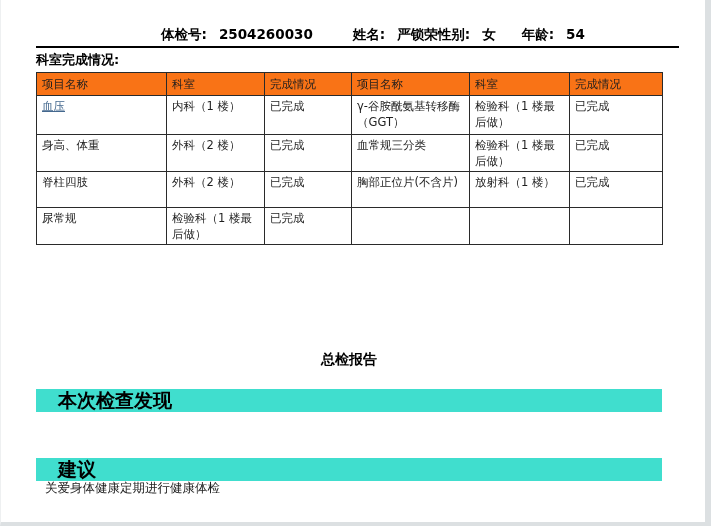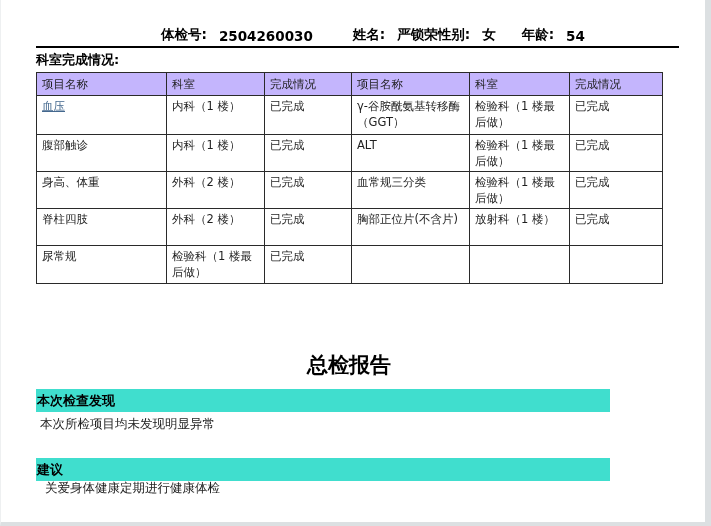--- a/index.html
+++ b/index.html
@@ -20,21 +20,21 @@
     border-right: 6px solid #dce0e2;
     border-bottom: 4px solid #dce0e2;
   }
   
   .top-header {
     position: absolute; left: 160px; top: 26px;
     display: flex; align-items: baseline;
     font-weight: bold; font-size: 13.5px; color: #000;
     white-space: nowrap;
   }
-  .hgroup { display: flex; align-items: flex-end; }
+  .hgroup { display: flex; align-items: flex-start; }
   .hlabel { margin-right: 12px; }
   .g1 { margin-right: 40px; }
   .g2 { }
   .g3 { margin-right: 26px; }
   .header-rule {
     position: absolute; left: 35px; top: 46px;
     width: 643px; height: 2px; background: #000;
   }
   .section-label {
     position: absolute; left: 35px; top: 51px;
@@ -46,44 +46,44 @@
     width: 626px;
     border-collapse: collapse; table-layout: fixed;
     font-size: 11.5px; line-height: 1.4; color: #1f1f1f;
   }
   .dept-table th, .dept-table td {
     border: 1px solid #2a2a2a;
     padding: 2px 5px;
     overflow: hidden;
   }
   .dept-table th {
-    background: #c4b5fd;
+    background: #f97316;
     font-weight: normal;
     text-align: left;
     height: 23px; vertical-align: middle;
   }
   .dept-table td { vertical-align: top; }
   .dept-table tbody tr:nth-child(1) td { height: 39px; }
   .dept-table tbody tr:nth-child(2) td { height: 33px; }
   .dept-table tbody tr:nth-child(3) td { height: 36px; }
   .dept-table tbody tr:nth-child(4) td { height: 37px; }
   .dept-table tbody tr:nth-child(5) td { height: 37px; }
   .dept-table tbody tr:nth-child(6) td { height: 38px; }
   .cell-link { color: #44688e; text-decoration: underline; }
   
   .report-title {
     position: absolute; left: 35px; top: 351px;
     width: 626px; text-align: center;
-    font-size: 21px; font-weight: bold; color: #000;
+    font-size: 14px; font-weight: bold; color: #000;
   }
   .banner {
-    position: absolute; left: 35px; width: 574px; height: 23px;
+    position: absolute; left: 35px; width: 626px; height: 23px;
     background: #40dece;
-    font-weight: bold; font-size: 13px; line-height: 23px;
-    padding-left: 1px; color: #000;
+    font-weight: bold; font-size: 19px; line-height: 23px;
+    padding-left: 22px; color: #000;
   }
   .banner-findings { top: 389px; }
   .banner-suggestion { top: 450px; margin-top: 8px; }
   .body-text {
     position: absolute; font-size: 12.5px; color: #222;
     white-space: nowrap;
   }
   .findings-text { left: 39px; top: 416px; }
   .suggestion-text { left: 44px; top: 480px; }
 </style>
@@ -137,28 +137,20 @@
     <tbody>
         <tr>
           <td class="cell-link">血压</td>
           <td>内科（1 楼）</td>
           <td>已完成</td>
           <td>γ-谷胺酰氨基转移酶（GGT）</td>
           <td>检验科（1 楼最后做）</td>
           <td>已完成</td>
         </tr>
         <tr>
-          <td>腹部触诊</td>
-          <td>内科（1 楼）</td>
-          <td>已完成</td>
-          <td>ALT</td>
-          <td>检验科（1 楼最后做）</td>
-          <td>已完成</td>
-        </tr>
-        <tr>
           <td>身高、体重</td>
           <td>外科（2 楼）</td>
           <td>已完成</td>
           <td>血常规三分类</td>
           <td>检验科（1 楼最后做）</td>
           <td>已完成</td>
         </tr>
         <tr>
           <td>脊柱四肢</td>
           <td>外科（2 楼）</td>
@@ -174,18 +166,17 @@
           <td></td>
           <td></td>
           <td></td>
         </tr>
       </tbody>
   </table>
 
   <div class="report-title">总检报告</div>
 
   <div class="banner banner-findings">本次检查发现</div>
-  <div class="body-text findings-text">本次所检项目均未发现明显异常</div>
 
   <div class="banner banner-suggestion">建议</div>
   <div class="body-text suggestion-text">关爱身体健康定期进行健康体检</div>
 
 </div>
 
 </body></html>

